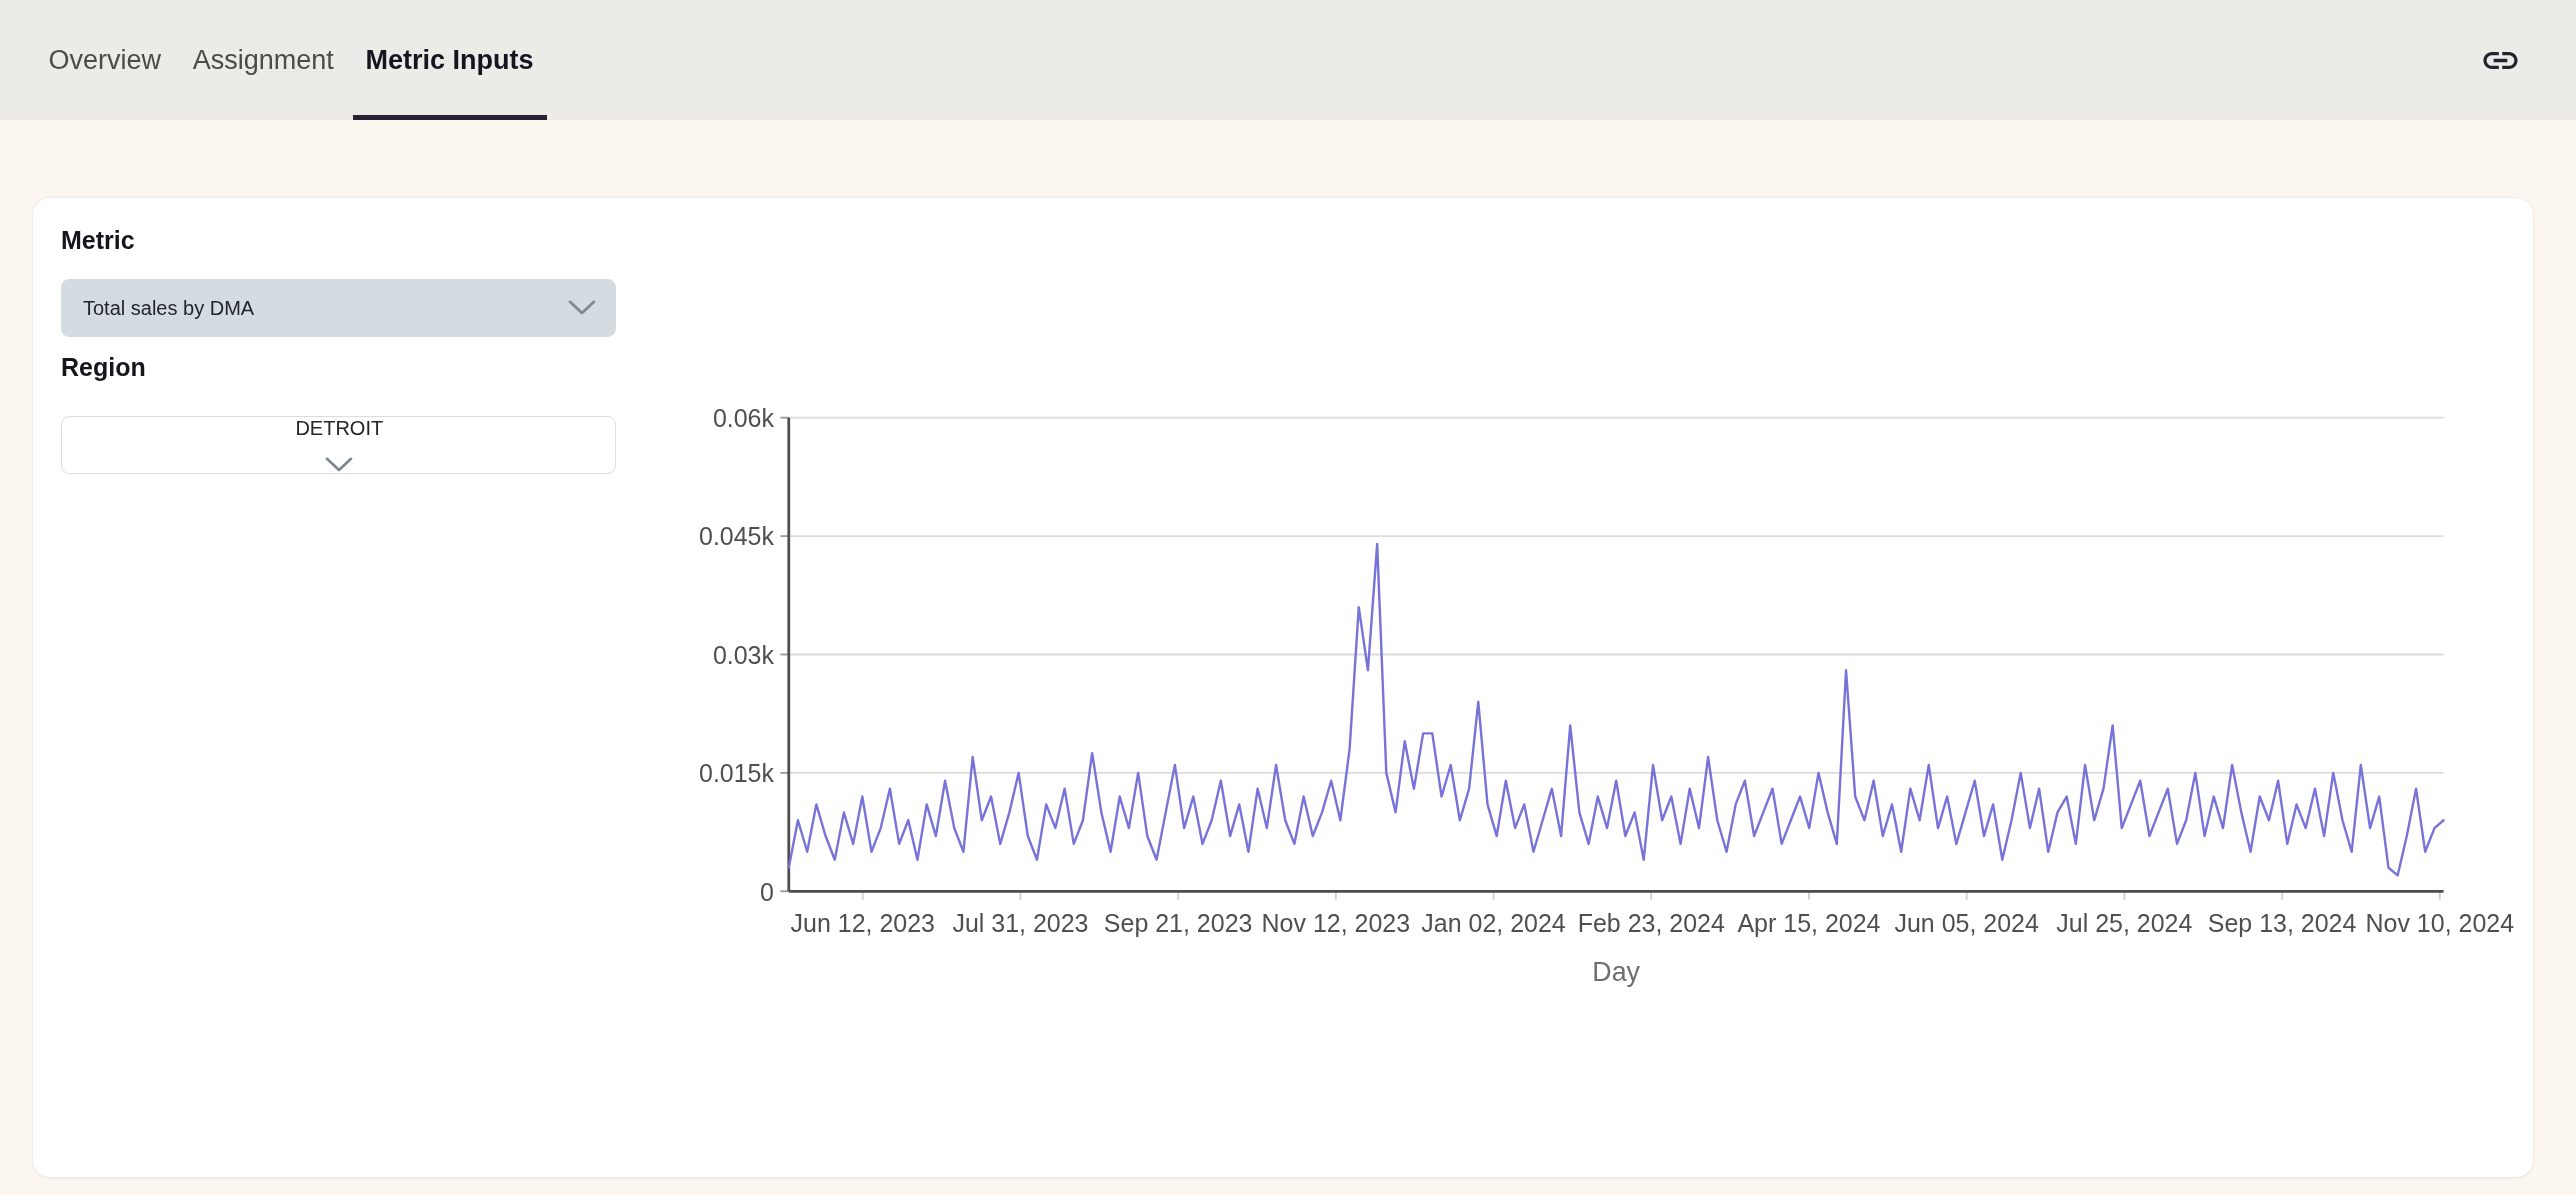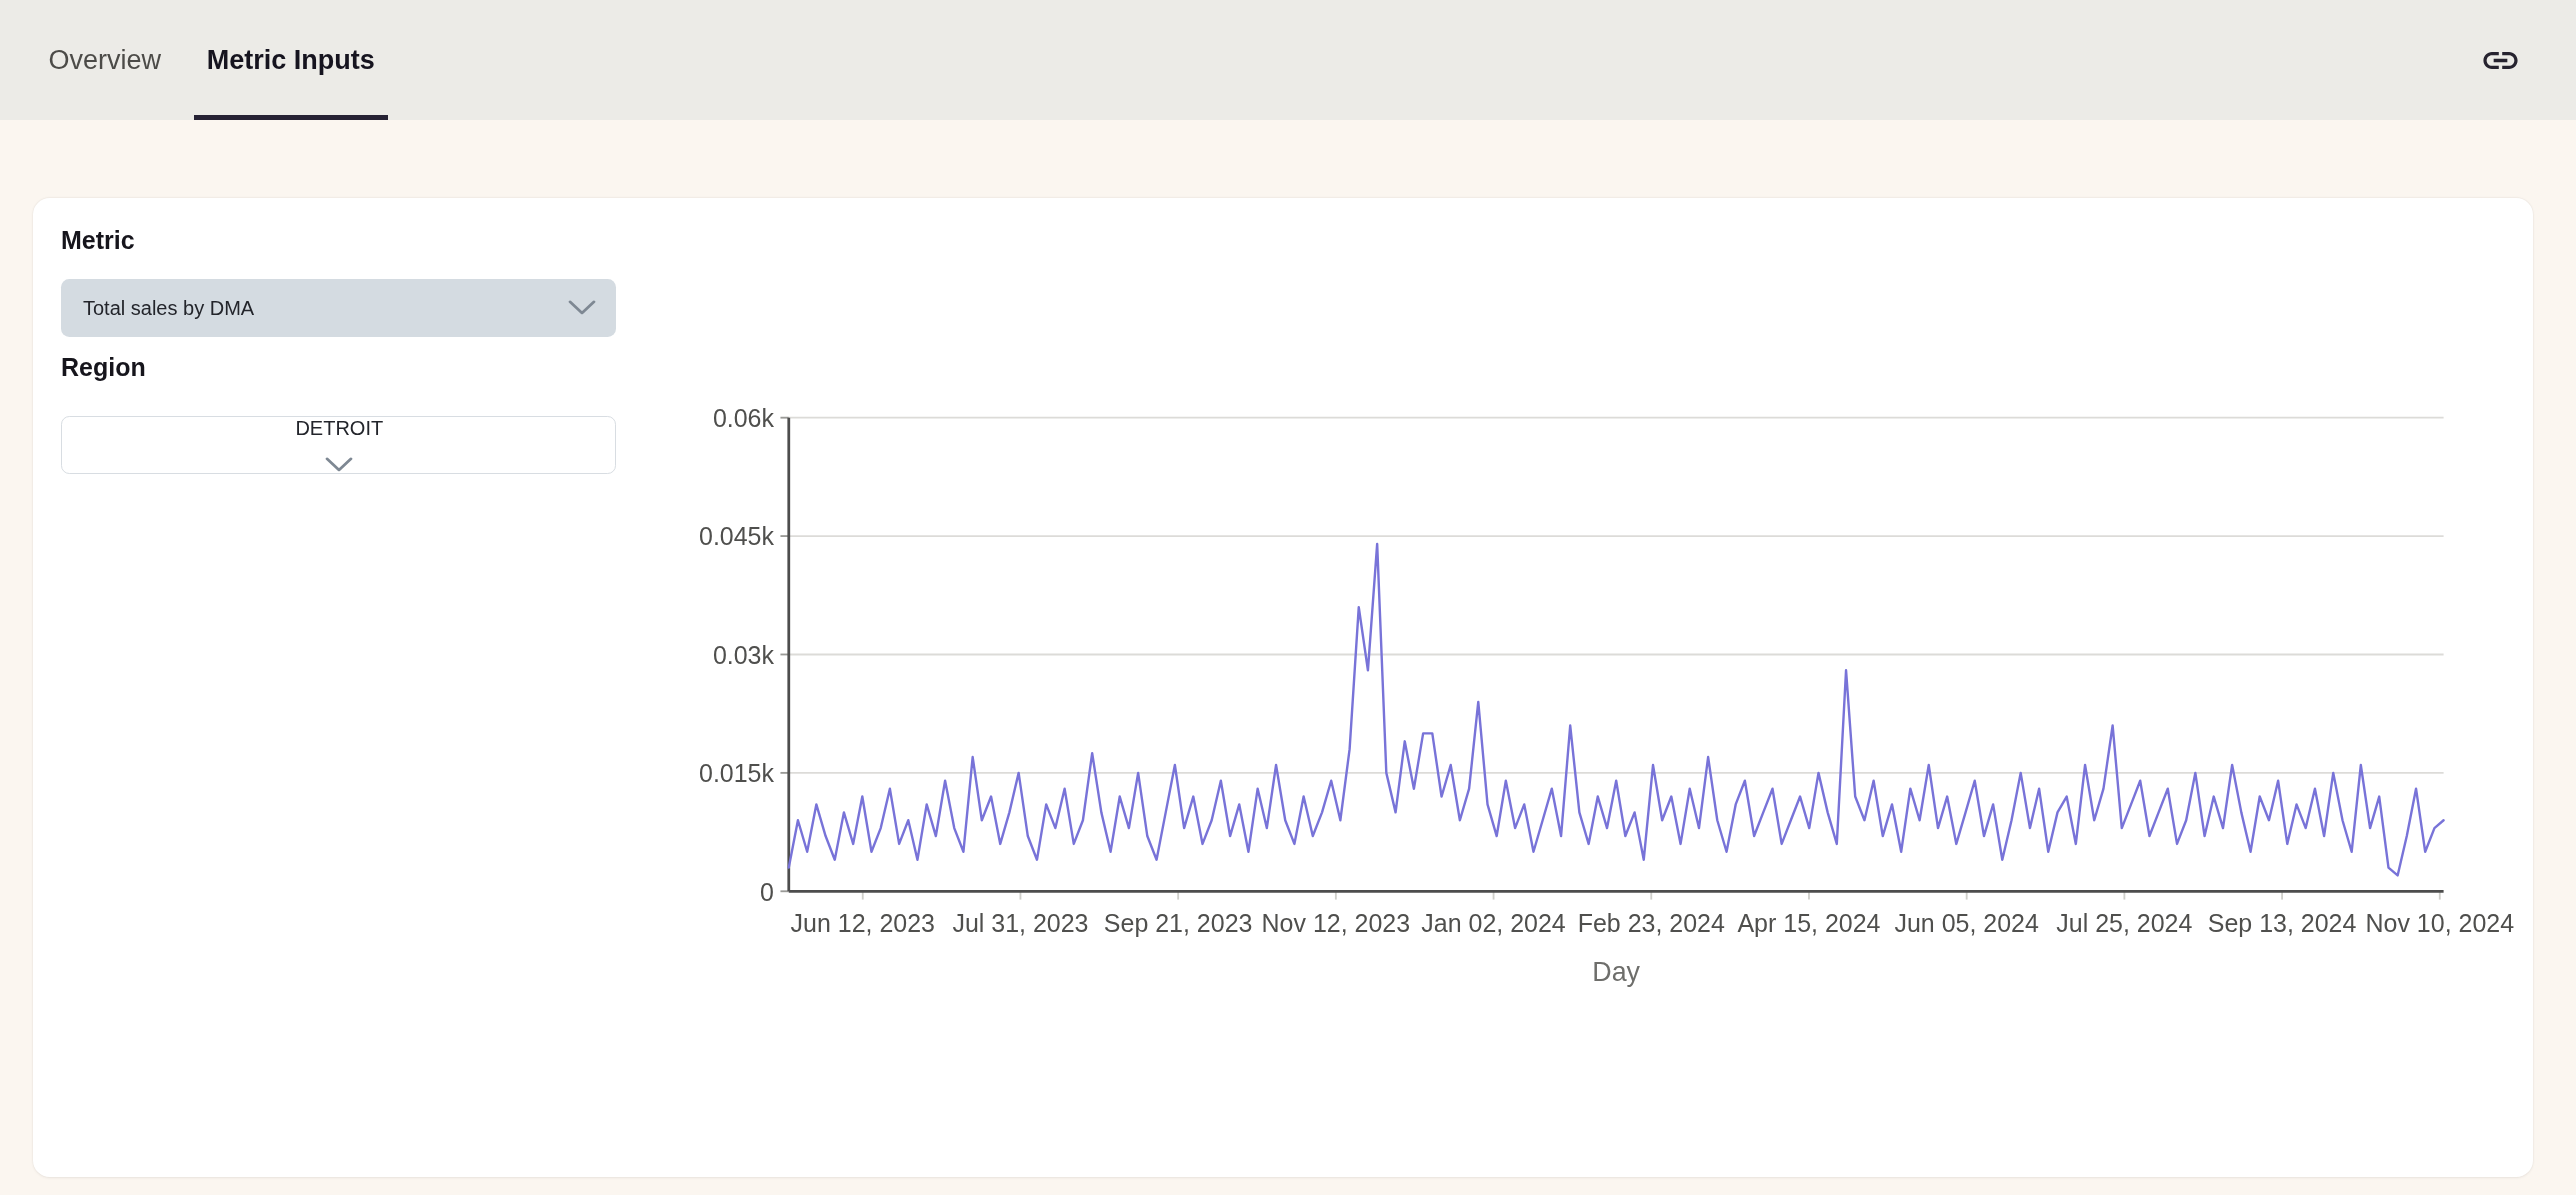--- a/index.html
+++ b/index.html
@@ -8,21 +8,21 @@
     font-family:"Liberation Sans",sans-serif;
     background:#fbf6f0;
   }
   
   header{
     position:absolute;left:0;top:0;width:2576px;height:120px;
     background:#ecebe7;
   }
   .tab-bar{
     position:absolute;left:41px;top:0;height:120px;
-    display:flex;align-items:center;gap:31px;
+    display:flex;align-items:center;gap:17px;
   }
   .tab{
     position:relative;height:120px;display:flex;align-items:center;
     padding:0 7.4px;font-size:27px;color:#4c4b48;cursor:pointer;white-space:nowrap;
   }
   .tab.active{color:#16141f;font-weight:700;}
   .tab.active::after{
     content:"";position:absolute;left:-5.6px;right:-5.6px;bottom:0;height:4.6px;
     background:#262234;
   }
@@ -55,20 +55,23 @@
   #chart-svg{position:absolute;left:651px;top:191px;}
   #chart-svg text{font-family:"Liberation Sans",sans-serif;}
 </style>
 </head>
 <body>
 
 <header>
   <nav class="tab-bar">
     <div class="tab">
       <span>Overview</span>
+    </div>
+    <div class="tab">
+      <span>Assignment</span>
     </div>
     <div class="tab active">
       <span>Metric Inputs</span>
     </div>
   </nav>
   <div class="link-btn">
     <span style="display:flex;">
       <svg width="41" height="41" viewBox="0 0 24 24" fill="none">
         <path d="M3.9 12c0-1.71 1.39-3.1 3.1-3.1h4V7H7c-2.76 0-5 2.24-5 5s2.24 5 5 5h4v-1.9H7c-1.71 0-3.1-1.39-3.1-3.1zM8 13h8v-2H8v2zm9-6h-4v1.9h4c1.71 0 3.1 1.39 3.1 3.1s-1.39 3.1-3.1 3.1h-4V17h4c2.76 0 5-2.24 5-5s-2.24-5-5-5z" fill="#26232f"></path>
       </svg>

